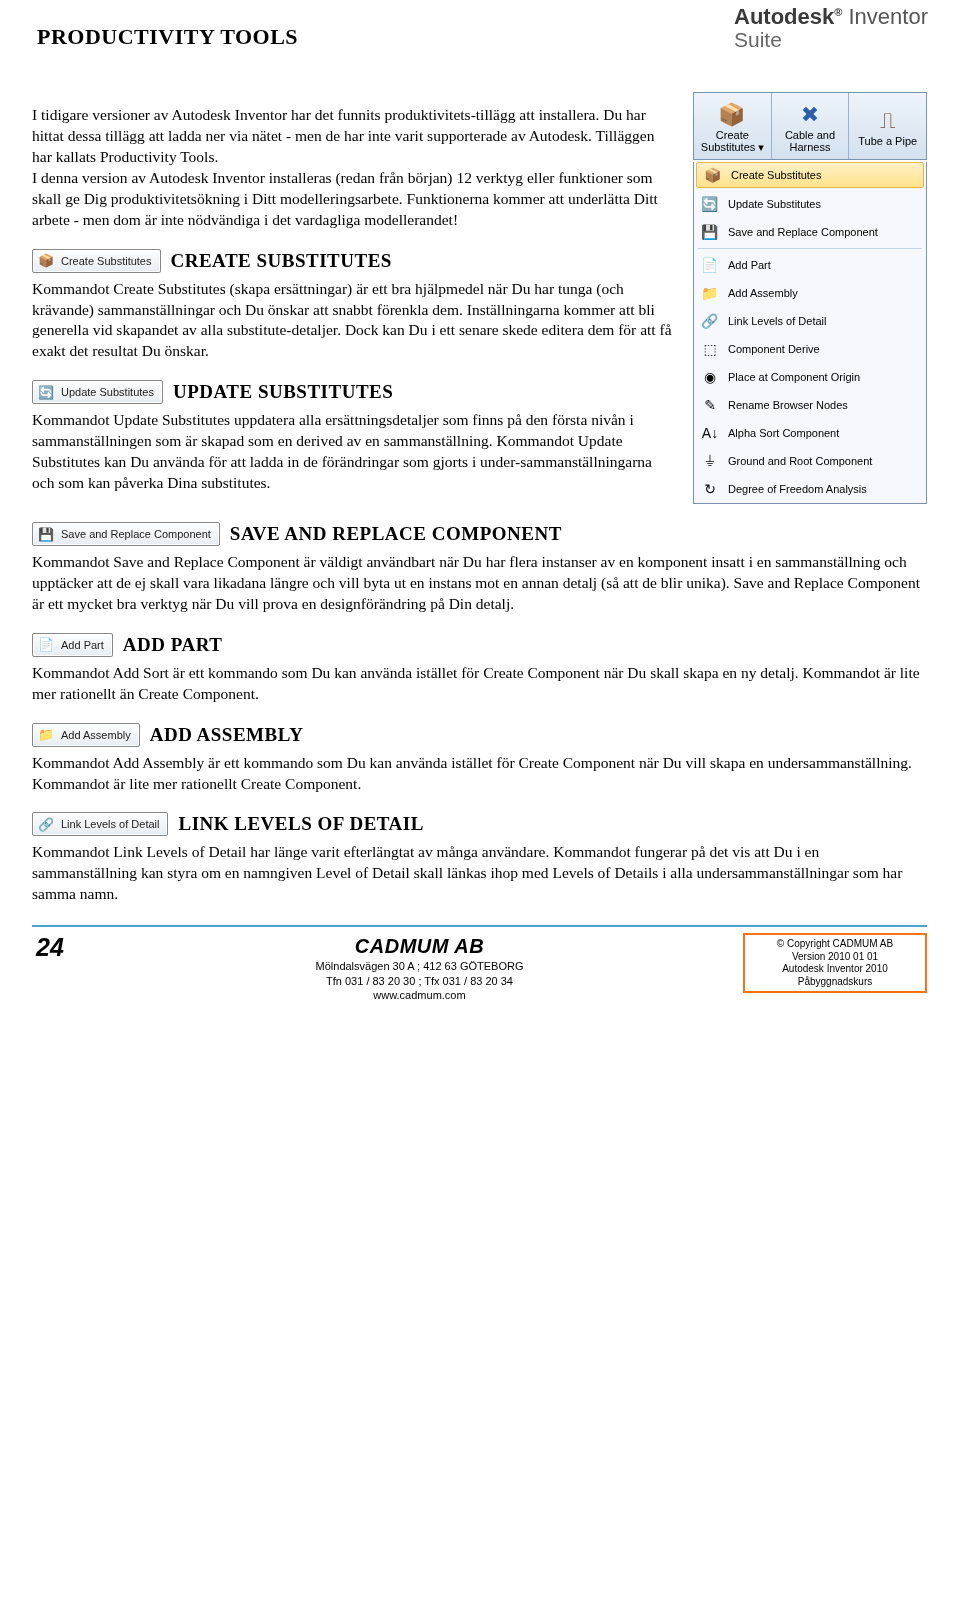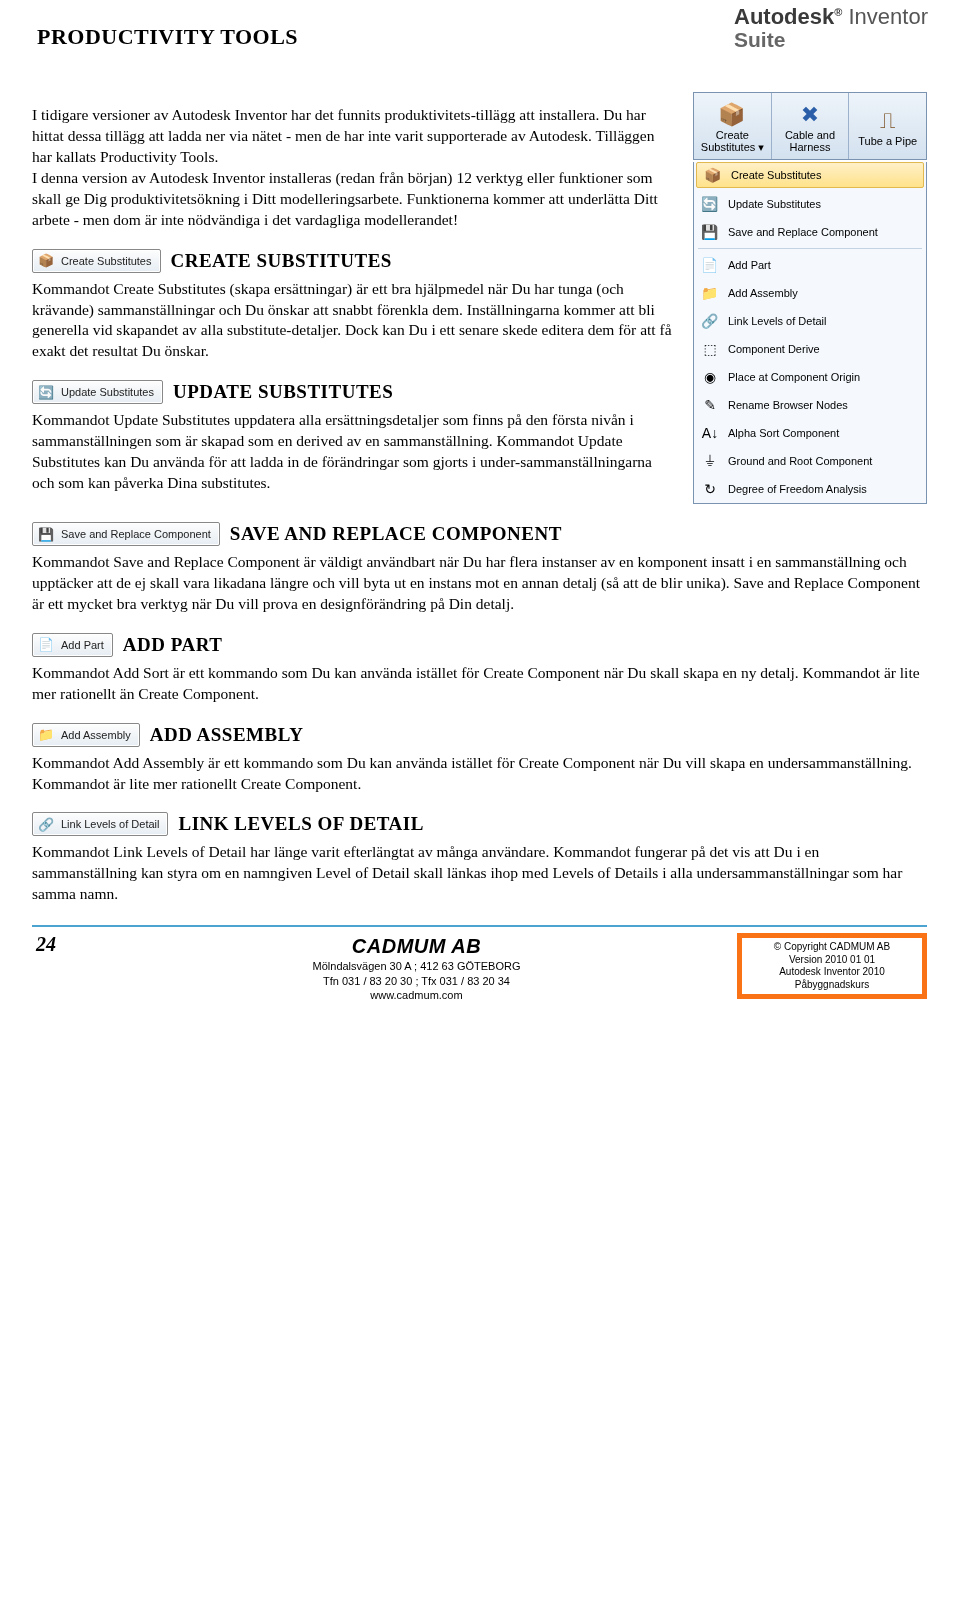--- a/index.html
+++ b/index.html
@@ -22,21 +22,21 @@
     text-align: left;
     font-family: Arial, Helvetica, sans-serif;
   }
   .brand-line1 {
     font-size: 22px;
     font-weight: bold;
     color: #3a3a3a;
   }
   .brand-line1 .reg { font-size: 11px; vertical-align: super; }
   .brand-line1 .light { font-weight: 400; color: #555;}
-  .brand-line2 { font-size: 21px; color: #666; font-weight: 700; margin-top:-2px;}
+  .brand-line2 { font-size: 21px; color: #666; font-weight: 400; margin-top:-2px;}
   h1.page-title {
     font-size: 22px;
     font-weight: bold;
     letter-spacing: 0.5px;
     margin: 4px 0 6px 5px;
   }
   .columns {
     display: flex;
     gap: 20px;
     align-items: flex-end;
@@ -130,36 +130,35 @@
   
   .footer {
     border-top: 2px solid #4da3cf;
     margin-top: 20px;
     display: flex;
     align-items: flex-start;
     font-family: Arial, Helvetica, sans-serif;
     padding-top: 6px;
   }
   .page-num {
-    font-size: 20px;
+    font-size: 25px;
     font-weight: bold;
     font-style: italic;
     width: 60px;
     padding-left: 4px;
-    font-family: Liberation Serif, serif;
   }
   .footer-center {
     flex: 1;
     text-align: center;
     font-size: 11px;
     line-height: 1.3;
   }
   .footer-center .co { font-weight: bold; font-style: italic; font-size: 20px; letter-spacing: 0.5px;}
   .footer-right {
-    border: 5px solid #f97316;
+    border: 2px solid #f97316;
     padding: 3px 6px;
     font-size: 10px;
     text-align: center;
     line-height: 1.25;
     width: 168px;
   }
 </style>
 </head>
 <body>
 

